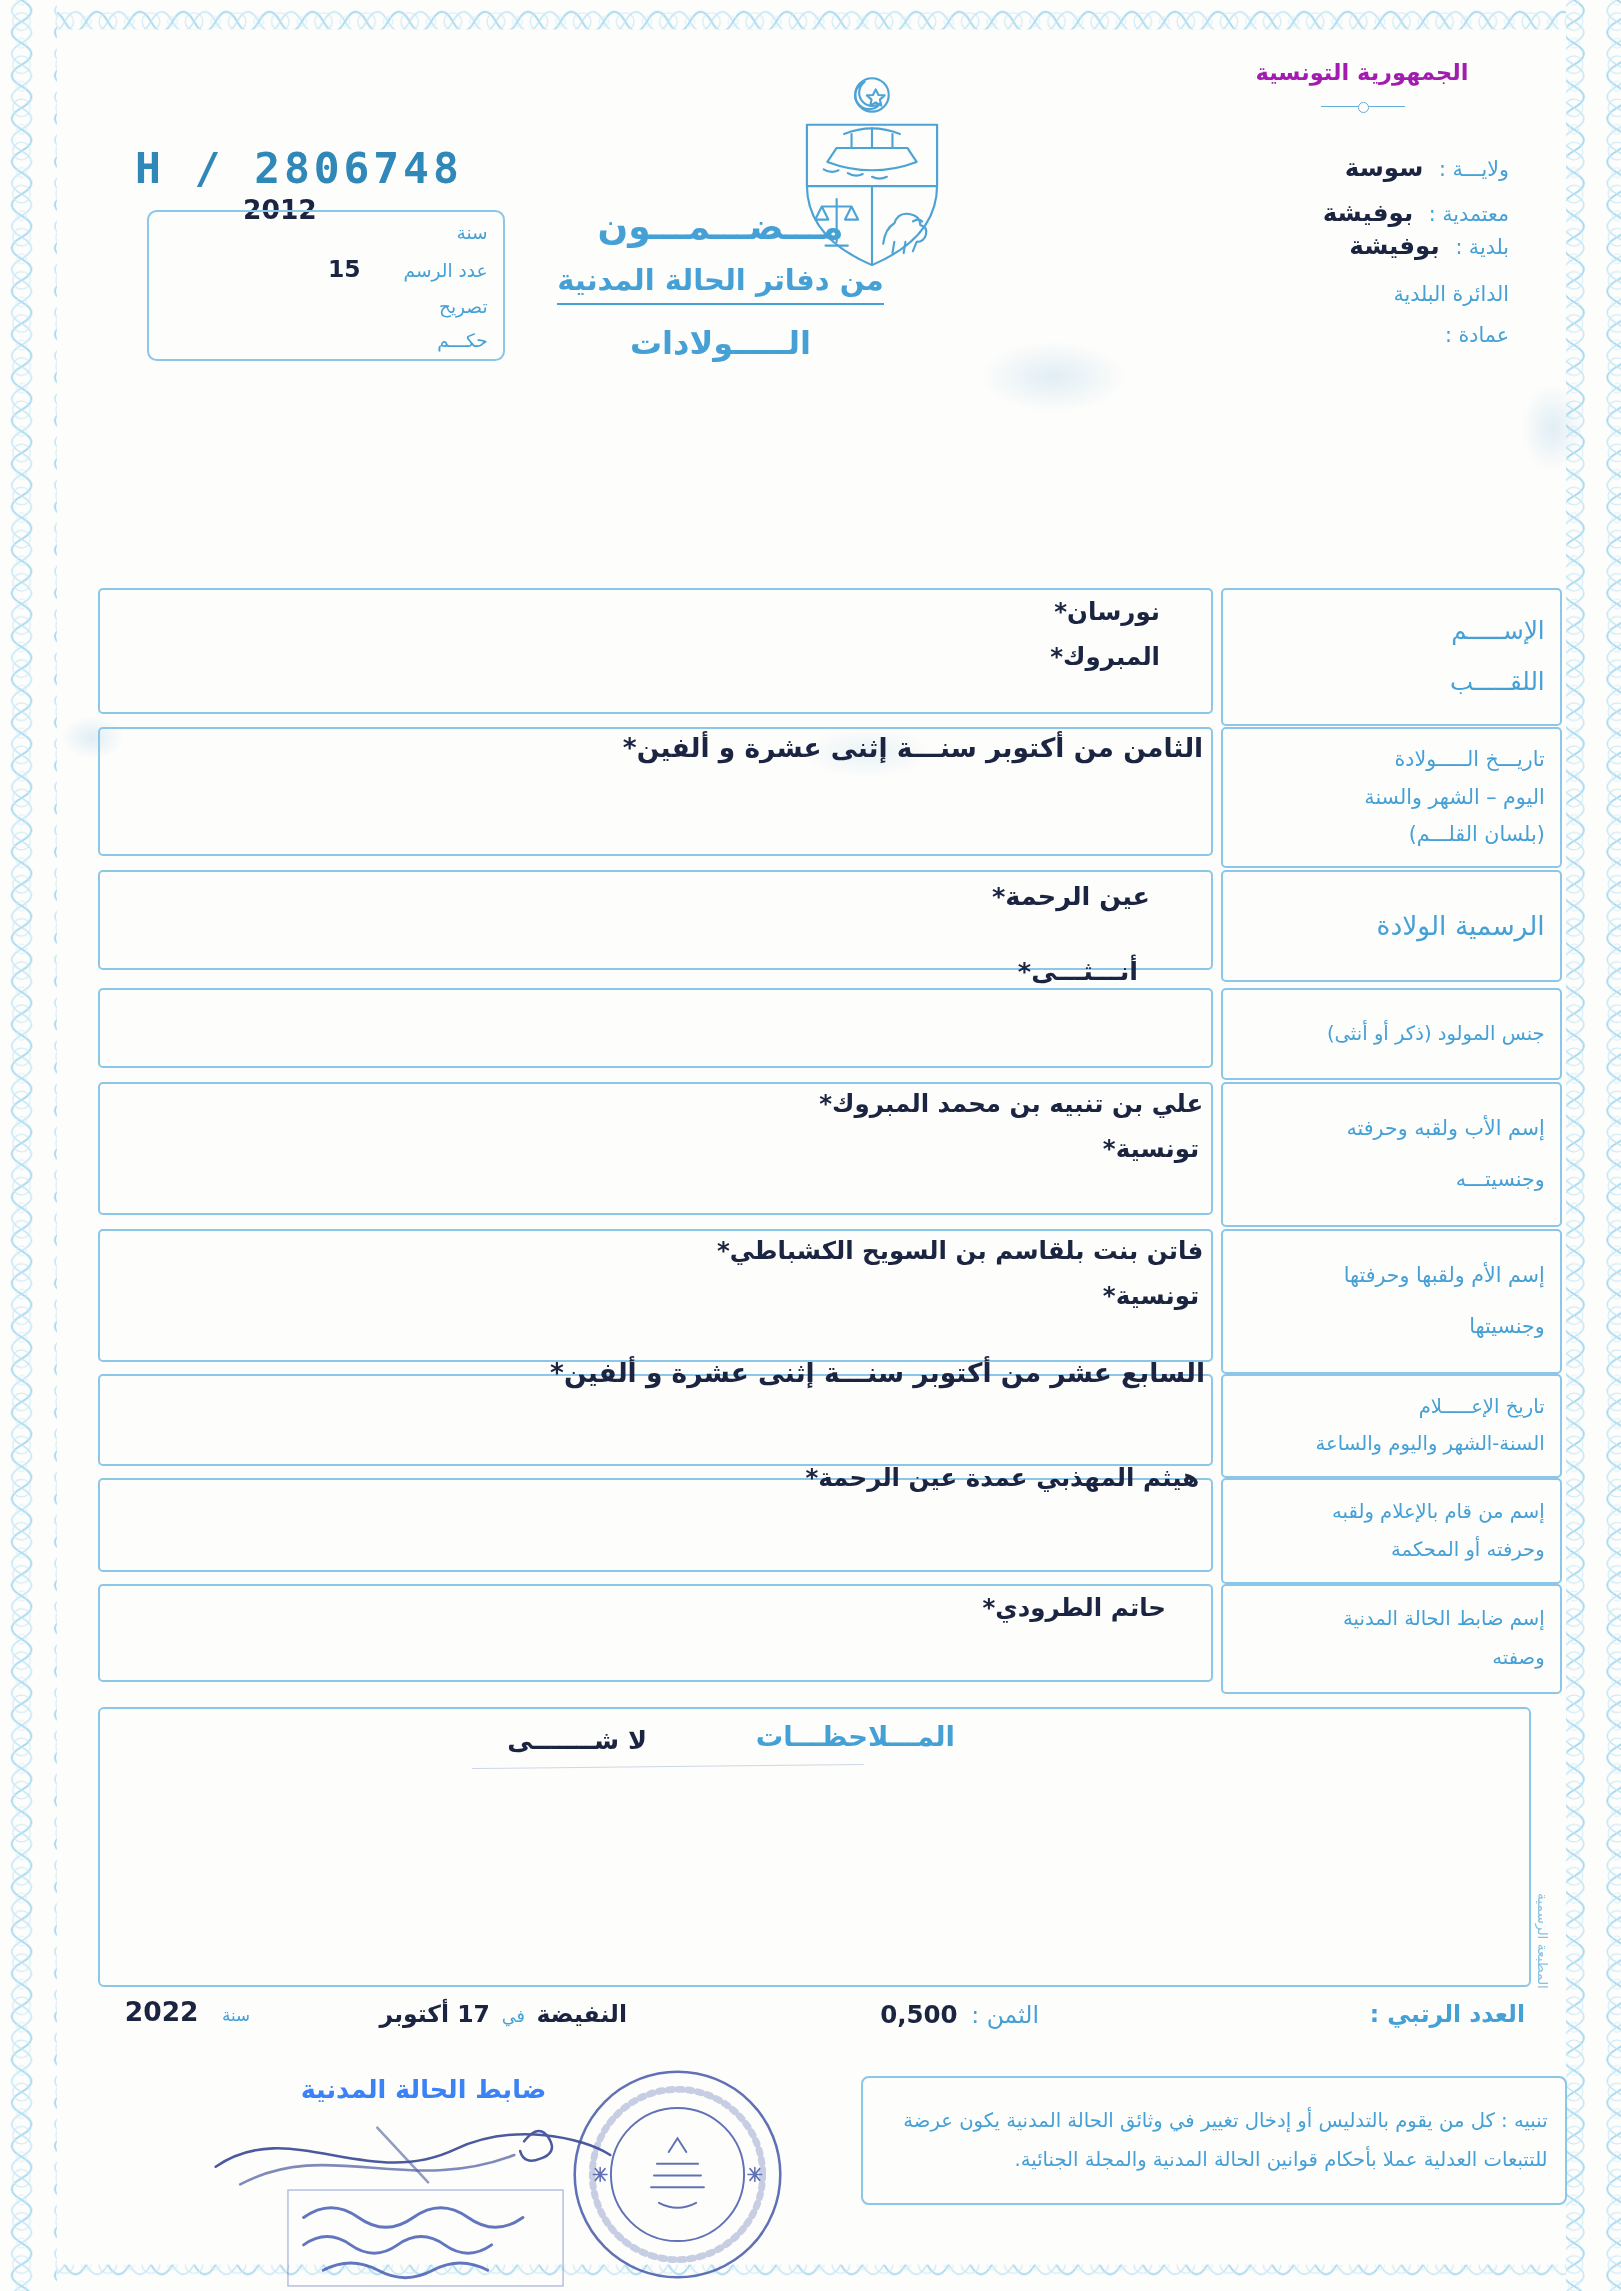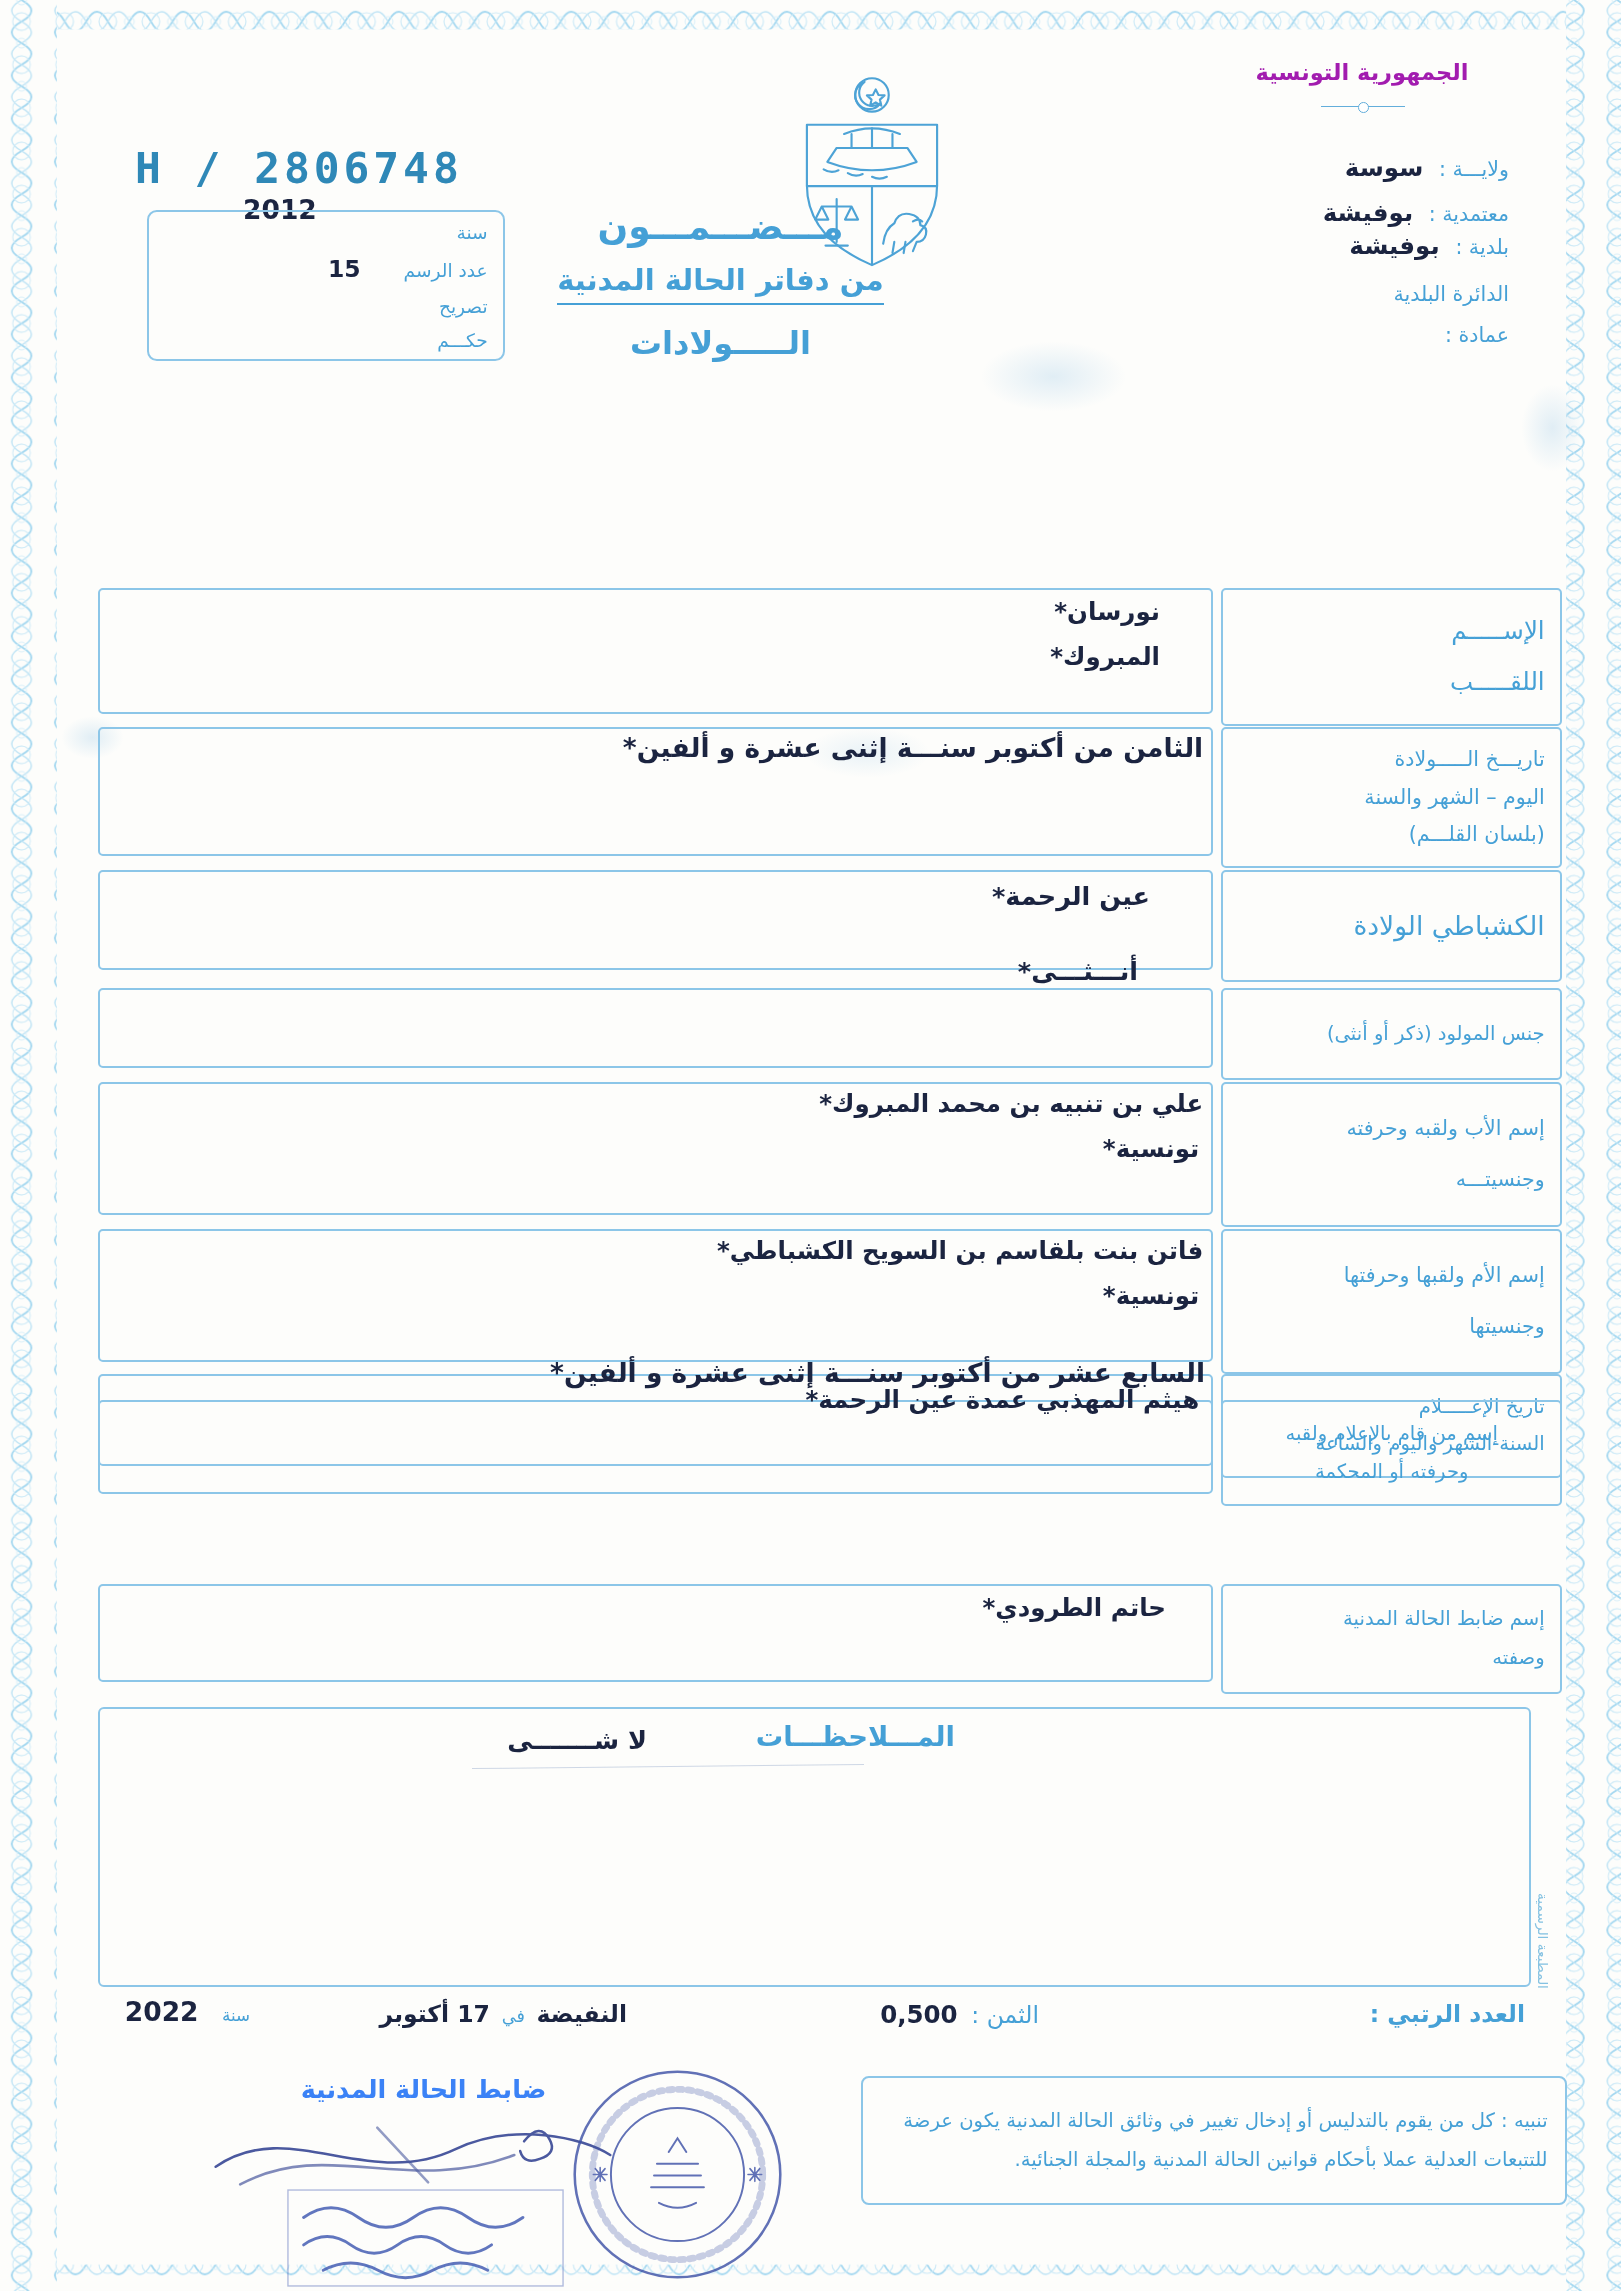--- a/index.html
+++ b/index.html
@@ -46,21 +46,21 @@
   .title-l1{font-size:36px;}
   .title-l2{font-size:29px;margin-top:15.7px;}
   .title-l2 span{border-bottom:2.5px solid #45a0d6;padding-bottom:5.9px;}
   .title-l3{font-size:32px;margin-top:27.4px;}
 
   .cbox{position:absolute;left:98px;width:1111px;border:2px solid #8cc6e8;border-radius:4.9px;}
   .lbox{position:absolute;left:1221px;width:306px;border:2px solid #8cc6e8;border-radius:4.9px;color:#45a0d6;
     display:flex;flex-direction:column;justify-content:space-evenly;padding:5.9px 15.7px;text-align:right;line-height:1.25;}
   .r1{top:588px;height:122px;} .r2{top:727px;height:125px;} .r3{top:870px;height:96px;}
   .r4{top:988px;height:76px;} .r5{top:1082px;height:129px;} .r6{top:1229px;height:129px;}
-  .r7{top:1374px;height:88px;} .r8{top:1400px;height:90px;text-align:center;} .r9{top:1584px;height:94px;}
+  .r7{top:1374px;height:88px;} .r8{top:1478px;height:90px;} .r9{top:1584px;height:94px;}
   .lbox.r1{font-size:24.5px;} .lbox.r2{font-size:20.6px;} .lbox.r3{font-size:26.5px;justify-content:center;}
   .lbox.r4{font-size:19.6px;justify-content:center;} .lbox.r5,.lbox.r6{font-size:20.6px;}
   .lbox.r7,.lbox.r8,.lbox.r9{font-size:19.6px;}
 
   .v{position:absolute;color:#1b2440;font-weight:bold;white-space:nowrap;line-height:1.3;}
   .r1 .v.l1{right:51px;top:5.9px;font-size:24.5px;} .r1 .v.l2{right:51px;top:51px;font-size:24.5px;margin-left:44px;}
   .r2 .v{right:7.8px;top:2px;font-size:26.5px;}
   .r3 .v{right:61px;top:7.8px;font-size:25.5px;}
   .r4 .v{right:73px;top:-35px;font-size:25.5px;}
   .r5 .v.l1{right:7.8px;top:3.9px;font-size:24.5px;} .r5 .v.l2{right:11.8px;top:49px;font-size:24.5px;}
@@ -209,21 +209,21 @@
   <div class="lbox r2">
     <div>تاريـــخ الـــــولادة</div>
     <div>اليوم – الشهر والسنة</div>
     <div>(بلسان القلـــم)</div>
   </div>
 
   <div class="cbox r3">
     <span class="v">عين الرحمة*</span>
   </div>
   <div class="lbox r3">
-    <div>الكشباطي الولادة</div>
+    <div>الرسمية الولادة</div>
   </div>
 
   <div class="cbox r4">
     <span class="v">أنـــثـــى*</span>
   </div>
   <div class="lbox r4">
     <div>جنس المولود (ذكر أو أنثى)</div>
   </div>
 
   <div class="cbox r5">

